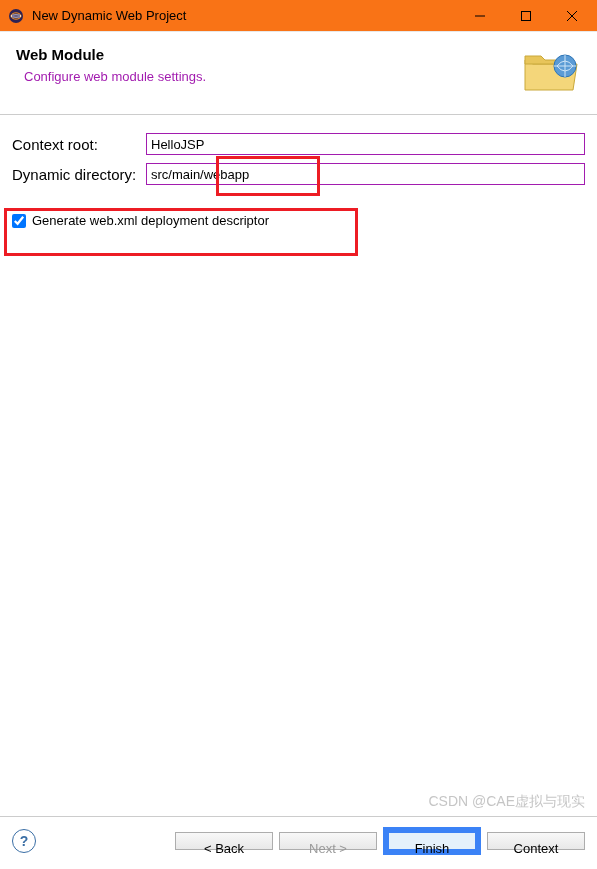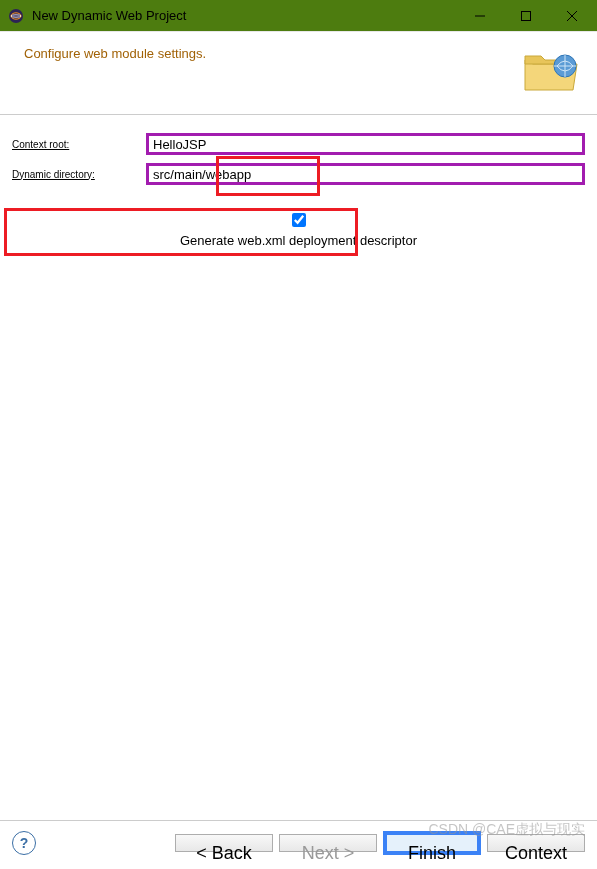--- a/index.html
+++ b/index.html
@@ -10,21 +10,21 @@
       width: 597px;
       height: 869px;
       overflow: hidden;
       color: #000;
     }
     .titlebar {
       height: 32px;
       display: flex;
       align-items: center;
       padding: 0 2px 0 8px;
-      background: #4d7c0f;
+      background: #f97316;
       border-bottom: 1px solid #e8e8e8;
     }
     .titlebar .app-icon {
       width: 16px; height: 16px;
       margin-right: 8px;
       display: flex; align-items: center; justify-content: center;
     }
     .titlebar .title { flex: 1; font-size: 13px; color: #000; }
     .win-controls { display: flex; }
     .win-btn {
@@ -35,53 +35,52 @@
     .header {
       background: #fff;
       padding: 14px 16px 18px 16px;
       border-bottom: 1px solid #ccc;
       display: flex;
       align-items: flex-start;
       gap: 12px;
     }
     .header-text { flex: 1; }
     .header h1 { font-size: 15px; font-weight: bold; margin-bottom: 6px; }
-    .header p { font-size: 13px; color: #a16207; padding-left: 8px; }
+    .header p { font-size: 13px; color: #a21caf; padding-left: 8px; }
     .header-icon { width: 60px; height: 50px; }
     .content {
       padding: 18px 12px 12px 12px;
     }
     .form-row {
       display: flex;
       align-items: center;
       margin-bottom: 8px;
       gap: 6px;
     }
-    .form-row label { width: 128px; font-size: 10px; text-decoration: underline; }
+    .form-row label { width: 128px; font-size: 15px; }
     .form-row input[type="text"] {
       flex: 1;
       height: 22px;
-      border: 3px solid #a21caf;
+      border: 1px solid #a21caf;
       padding: 0 4px;
       font-family: inherit;
       font-size: 13px;
       background: #fff;
     }
     .highlight-webapp {
       position: absolute;
       border: 3px solid #ed1c24;
       pointer-events: none;
     }
     .checkbox-row {
       display: flex;
       align-items: center;
       gap: 6px;
       margin-top: 26px;
       padding: 2px 0;
-      flex-direction: column;
     }
     .checkbox-row input[type="checkbox"] {
       width: 14px; height: 14px;
     }
     .footer {
       position: absolute;
       bottom: 0; left: 0; right: 0;
       border-top: 1px solid #ccc;
       padding: 10px 12px 14px 12px;
       display: flex;
@@ -98,29 +97,29 @@
       font-weight: bold;
       font-size: 14px;
       margin-right: auto;
     }
     .btn {
       min-width: 98px;
       height: 14px;
       background: linear-gradient(#f8f8f8, #e8e8e8);
       border: 1px solid #adadad;
       font-family: inherit;
-      font-size: 18px;
+      font-size: 13px;
       cursor: pointer;
       padding: 8px 10px;
     }
     .btn:disabled { color: #999; cursor: default; text-align: center; }
-    .btn.default { border: 4px solid #3b82f6; background: #e5f1fb; }
+    .btn.default { border: 6px solid #3b82f6; background: #e5f1fb; }
     .watermark {
       position: absolute;
-      right: 12px; bottom: 30px;
+      right: 12px; bottom: 58px;
       color: rgba(150,150,150,0.55);
       font-size: 14px;
       pointer-events: none;
     }
     .hl-box1 {
       left: 216px; top: 156px; width: 104px; height: 40px;
     }
     .hl-box2 {
       left: 4px; top: 208px; width: 354px; height: 48px;
     }
@@ -152,20 +151,21 @@
       <svg width="10" height="10">
           <line x1="0" y1="0" x2="10" y2="10" stroke="#000" stroke-width="1"></line>
           <line x1="10" y1="0" x2="0" y2="10" stroke="#000" stroke-width="1"></line>
         </svg>
     </div>
   </div>
 </div>
 
 <div class="header">
   <div class="header-text">
+    <h1>Web Module</h1>
     <p>Configure web module settings.</p>
   </div>
   <div class="header-icon">
     <svg viewBox="0 0 60 50" width="60" height="50">
       <path d="M4 14 L4 44 L52 44 L56 18 L12 18 Z" fill="#f4d67a" stroke="#c9a83a"></path>
       <path d="M4 14 L4 10 L20 10 L24 14 L48 14 L48 18 L4 18 Z" fill="#e8c55a" stroke="#c9a83a"></path>
       <circle cx="44" cy="20" r="11" fill="#5b9bd5" stroke="#2e75b6"></circle>
       <path d="M36 20 Q44 10 52 20 Q44 30 36 20" fill="none" stroke="#cfe5f7" stroke-width="1"></path>
       <line x1="44" y1="9" x2="44" y2="31" stroke="#cfe5f7" stroke-width="1"></line>
       <line x1="33" y1="20" x2="55" y2="20" stroke="#cfe5f7" stroke-width="1"></line>

